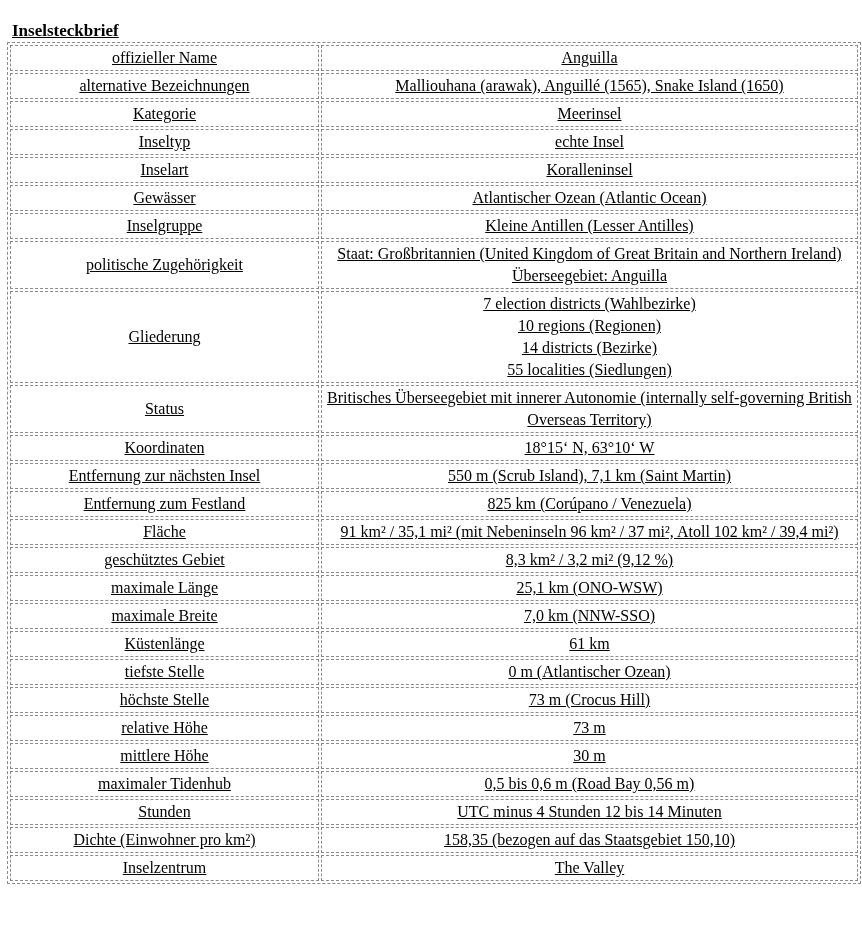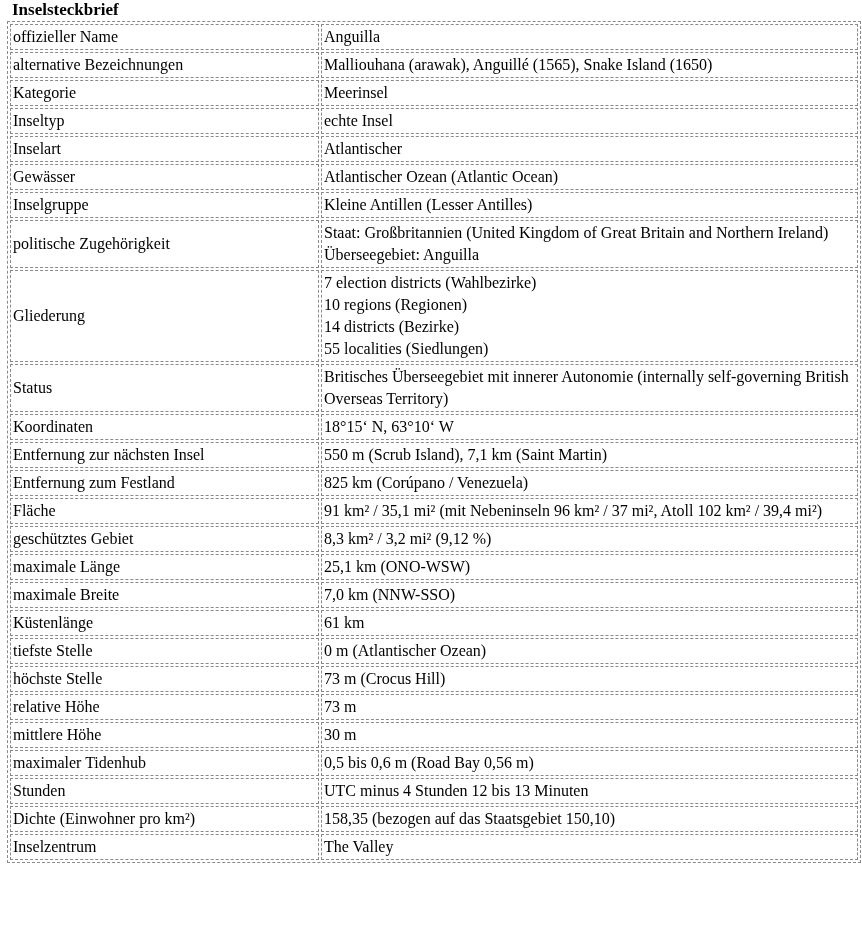--- a/index.html
+++ b/index.html
@@ -10,22 +10,23 @@
   body {
     width: 862px;
     height: 933px;
     overflow: hidden;
     font-family: "Liberation Serif", "DejaVu Serif", serif;
     color: #000000;
   }
   .wrap {
     position: absolute;
     left: 7px;
-    top: 0;
+    top: 21px;
     width: 854px;
+    text-decoration: underline;
   }
   .title {
     font-weight: bold;
     font-size: 17px;
     line-height: 19px;
     margin: 0 0 1px 5px;
     height: 20px;
   }
   table.steckbrief {
     border: 1px dashed #8a8a8a;
@@ -33,21 +34,21 @@
     border-spacing: 2px;
     width: 854px;
     table-layout: fixed;
     font-size: 16px;
     line-height: 22px;
   }
   table.steckbrief td {
     border: 1px dashed #8a8a8a;
     padding: 1px 2px 1px 2px;
     vertical-align: middle;
-    text-align: left;
+    text-align: center;
   }
   td.label {
     width: 303px;
   }
   td.value {
     width: auto;
     margin-left: 39px;
   }
   .line {
     display: block;
@@ -80,21 +81,21 @@
         </tr>
         <tr>
           <td class="label">Inseltyp</td>
           <td class="value">
             <span class="line">echte Insel</span>
           </td>
         </tr>
         <tr>
           <td class="label">Inselart</td>
           <td class="value">
-            <span class="line">Atlantischer</span>
+            <span class="line">Koralleninsel</span>
           </td>
         </tr>
         <tr>
           <td class="label">Gewässer</td>
           <td class="value">
             <span class="line">Atlantischer Ozean (Atlantic Ocean)</span>
           </td>
         </tr>
         <tr>
           <td class="label">Inselgruppe</td>
@@ -198,21 +199,21 @@
         </tr>
         <tr>
           <td class="label">maximaler Tidenhub</td>
           <td class="value">
             <span class="line">0,5 bis 0,6 m (Road Bay 0,56 m)</span>
           </td>
         </tr>
         <tr>
           <td class="label">Stunden</td>
           <td class="value">
-            <span class="line">UTC minus 4 Stunden 12 bis 13 Minuten</span>
+            <span class="line">UTC minus 4 Stunden 12 bis 14 Minuten</span>
           </td>
         </tr>
         <tr>
           <td class="label">Dichte (Einwohner pro km²)</td>
           <td class="value">
             <span class="line">158,35 (bezogen auf das Staatsgebiet 150,10)</span>
           </td>
         </tr>
         <tr>
           <td class="label">Inselzentrum</td>

